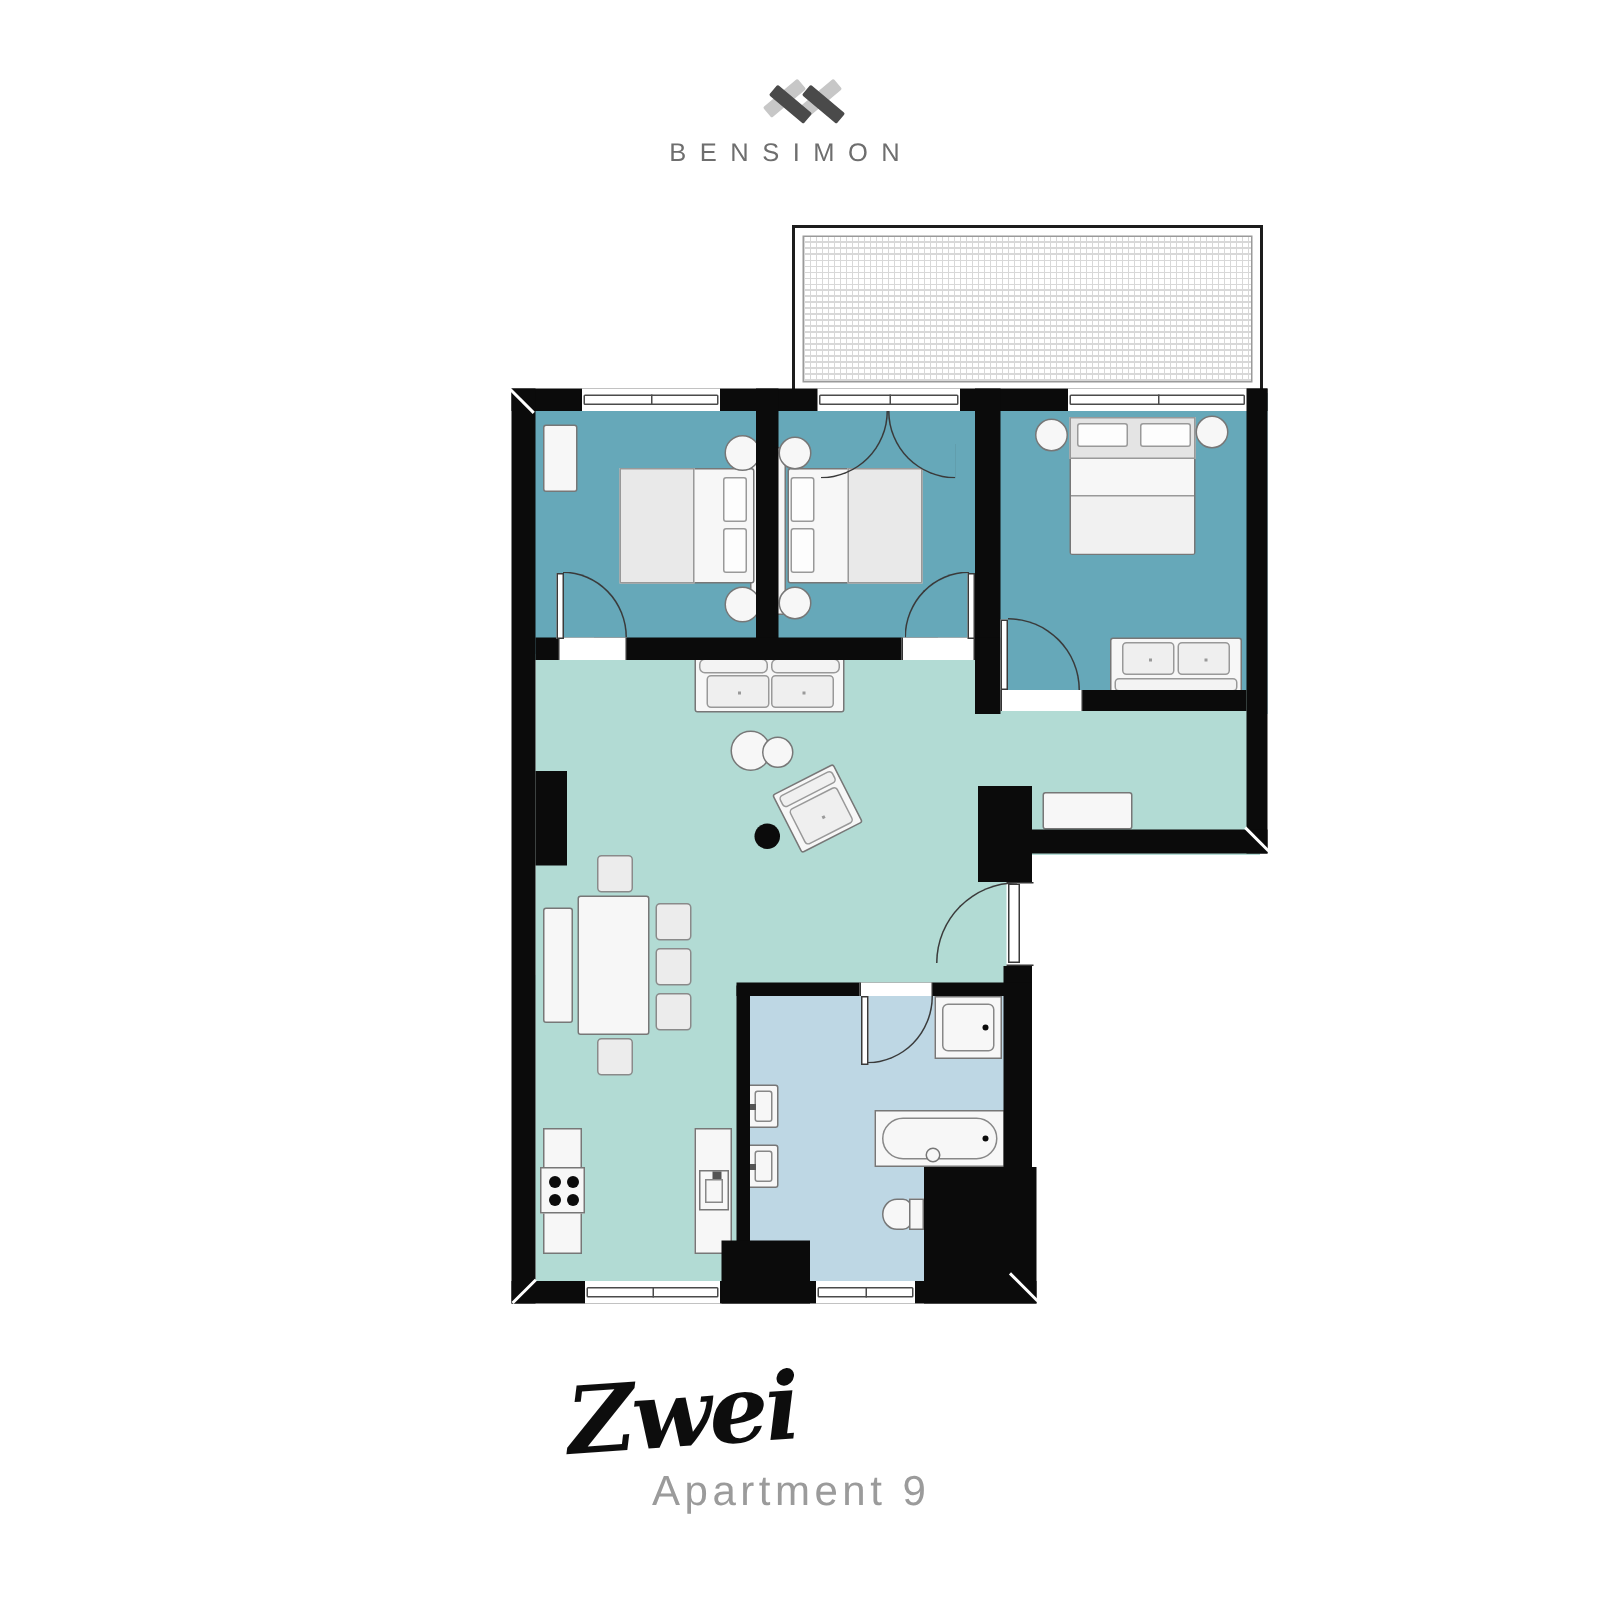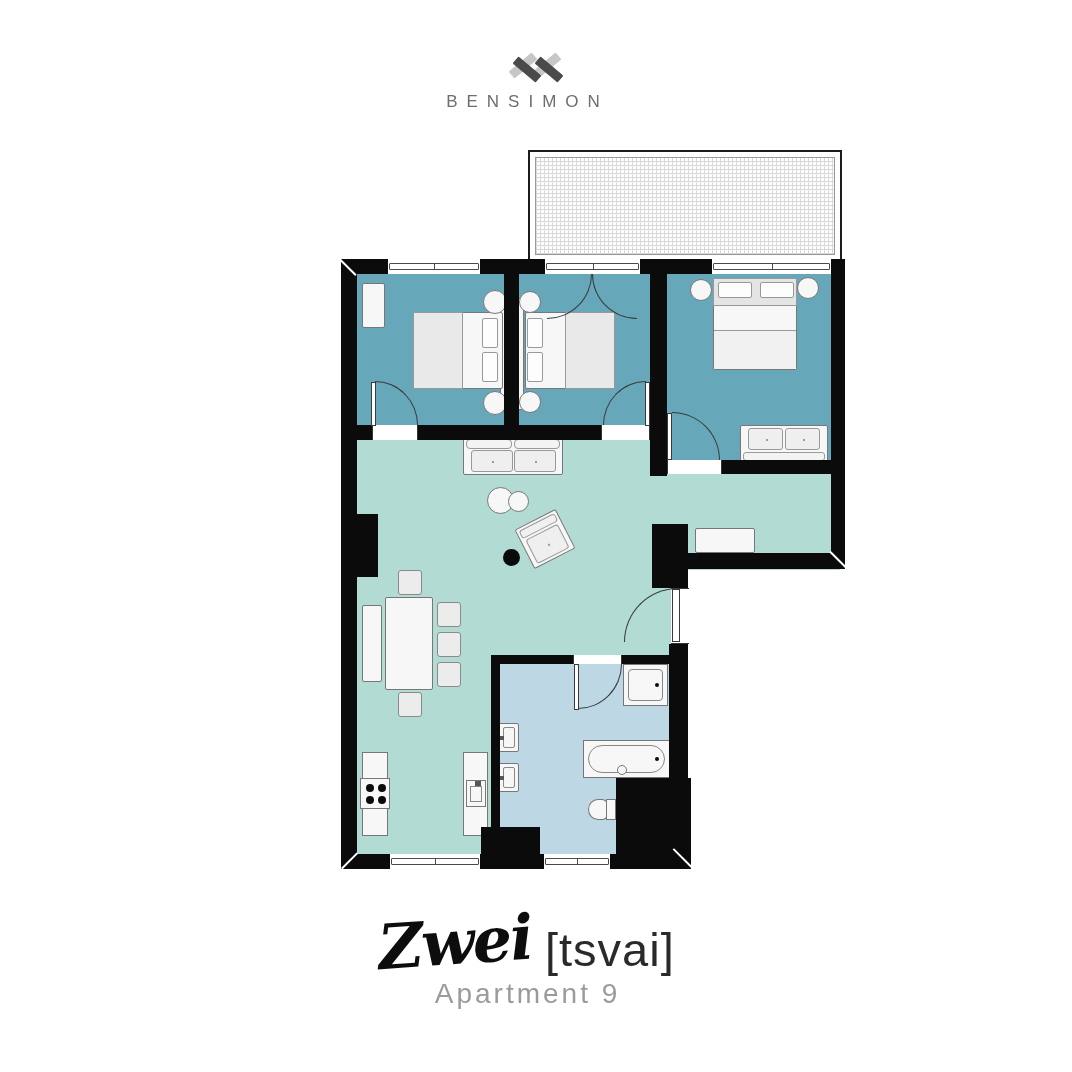--- a/index.html
+++ b/index.html
@@ -229,16 +229,15 @@
   <div class="arc" style="left:547px;top:274px;width:45px;height:45px;border-bottom-width:1px;border-right-width:1px;border-bottom-right-radius:100% 100%"></div>
   <div class="arc" style="left:592px;top:274px;width:45px;height:45px;border-bottom-width:1px;border-left-width:1px;border-bottom-left-radius:100% 100%"></div>
 
   <div class="leaf" style="left:672px;top:589px;width:8px;height:53px"></div>
   <div class="arc" style="left:624px;top:588px;width:54px;height:54px;border-top-width:1px;border-left-width:1px;border-top-left-radius:100% 100%"></div>
 
   <div class="leaf" style="left:574px;top:664px;width:5px;height:46px"></div>
   <div class="arc" style="left:578px;top:664px;width:44px;height:45px;border-bottom-width:1px;border-right-width:1px;border-bottom-right-radius:100% 100%"></div>
 
   <div class="title-script">Zwei</div>
-  <div class="title-phon">[tsvai]</div>
   <div class="title-sub">Apartment 9</div>
 
 </div>
 
 </body></html>

